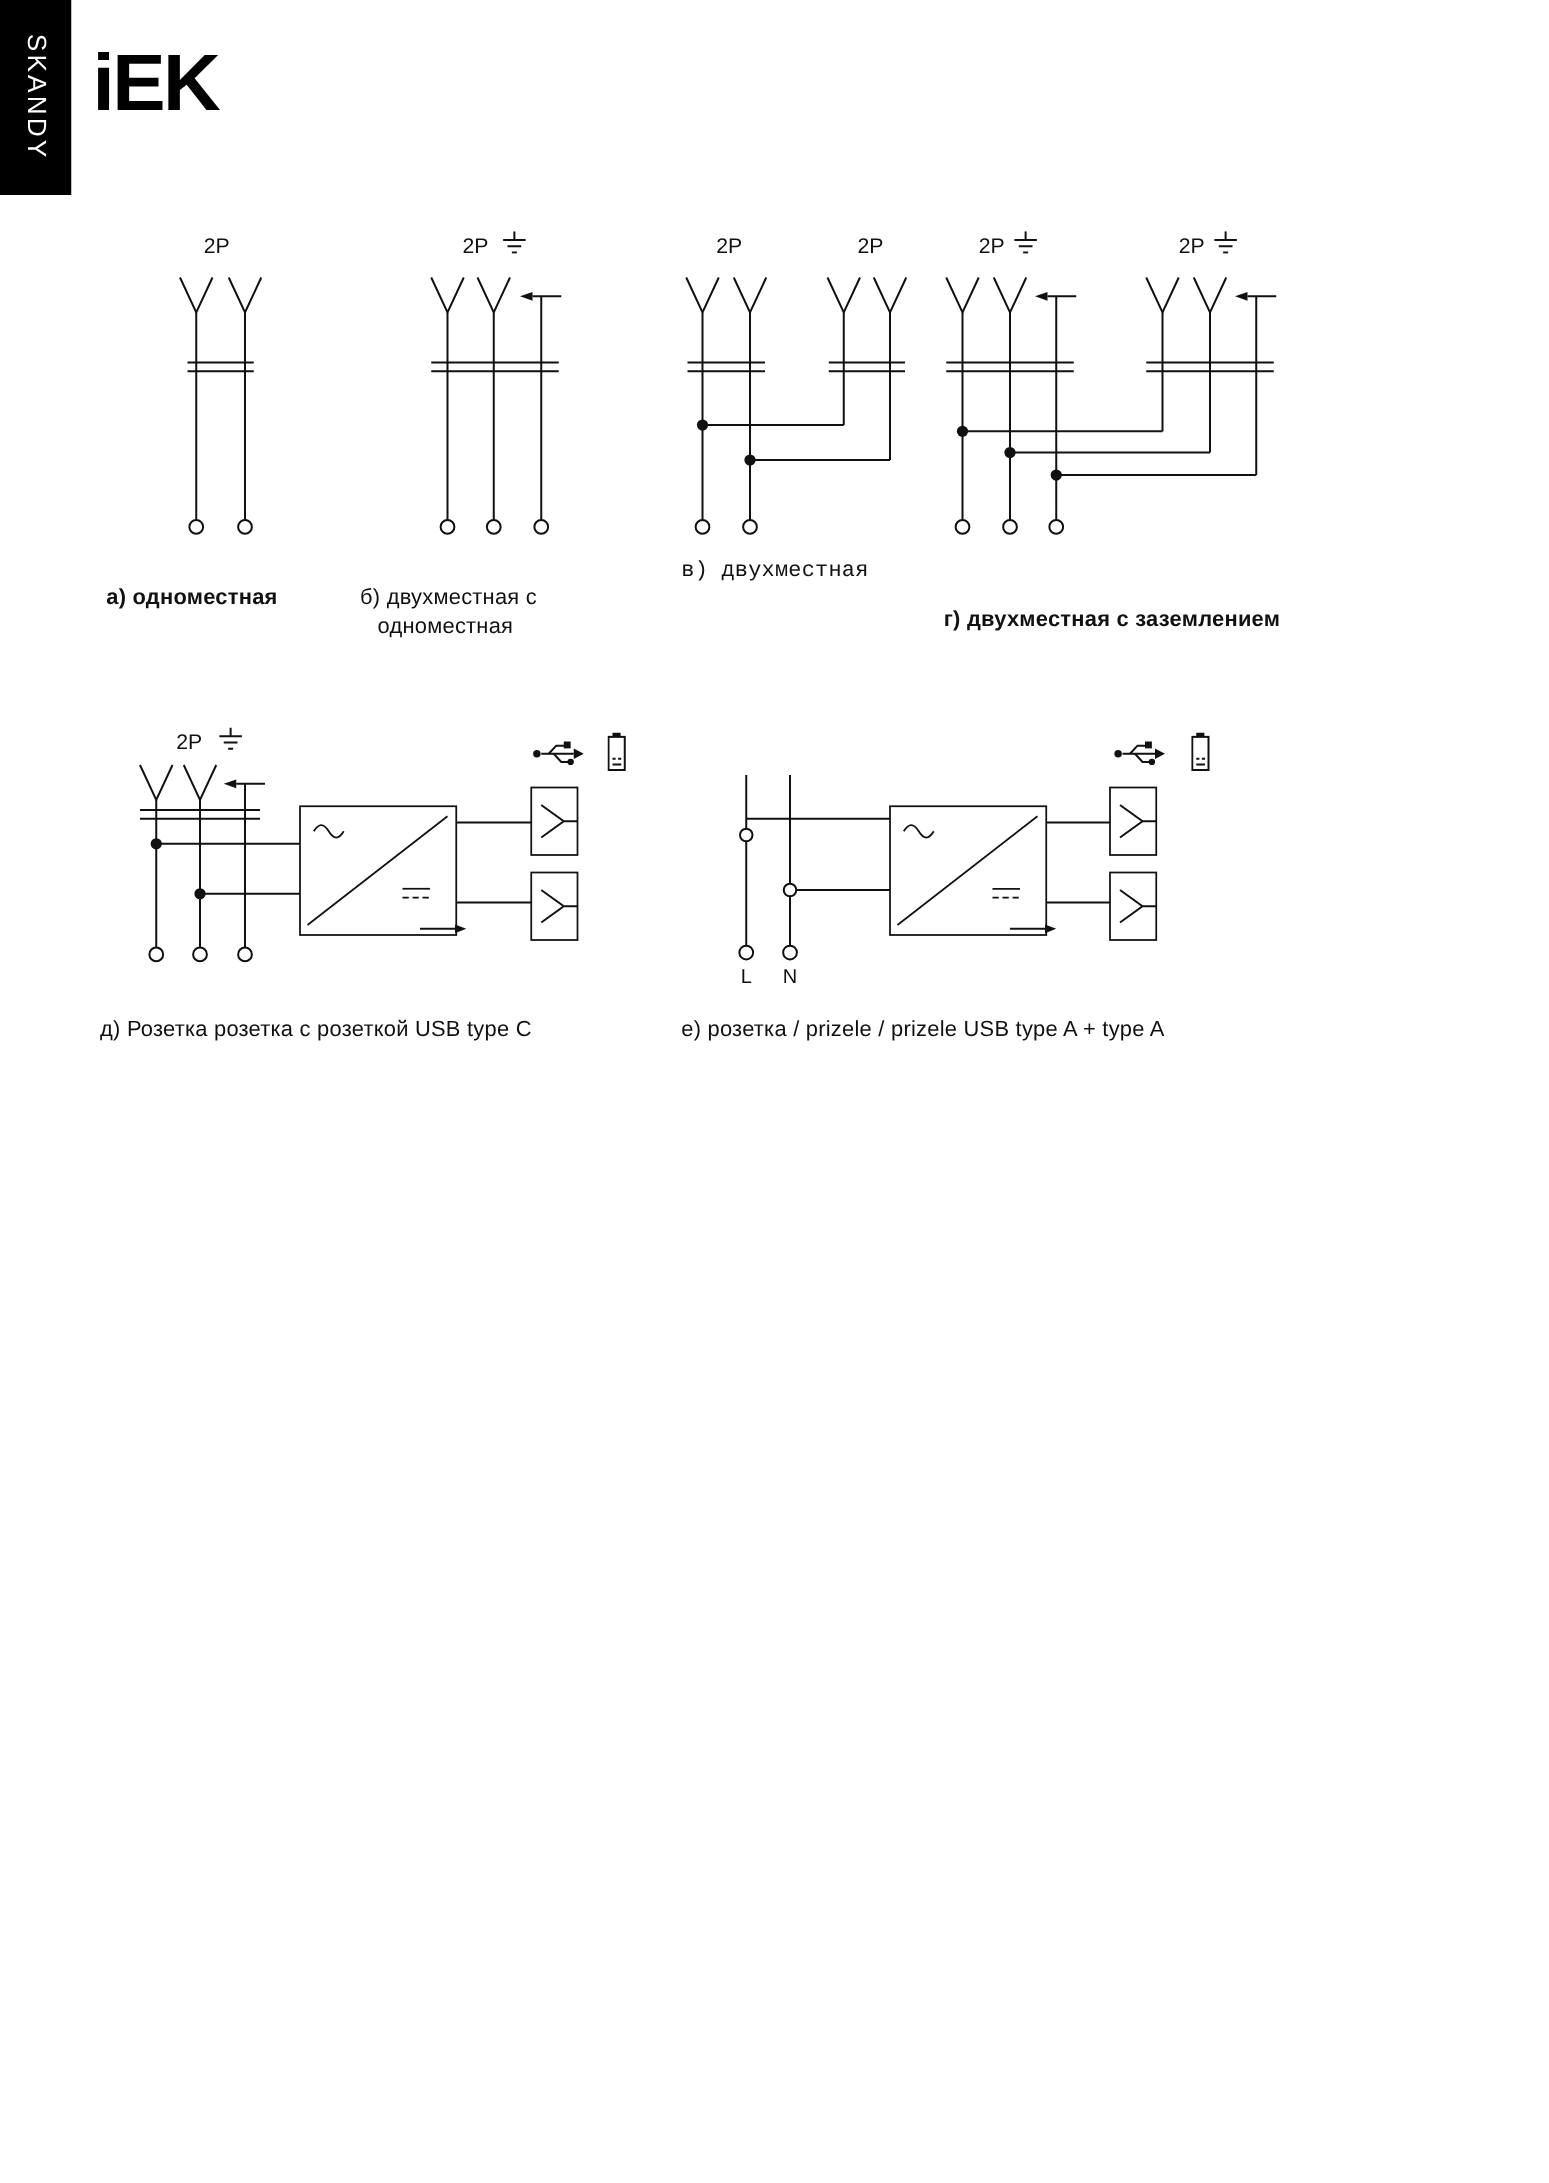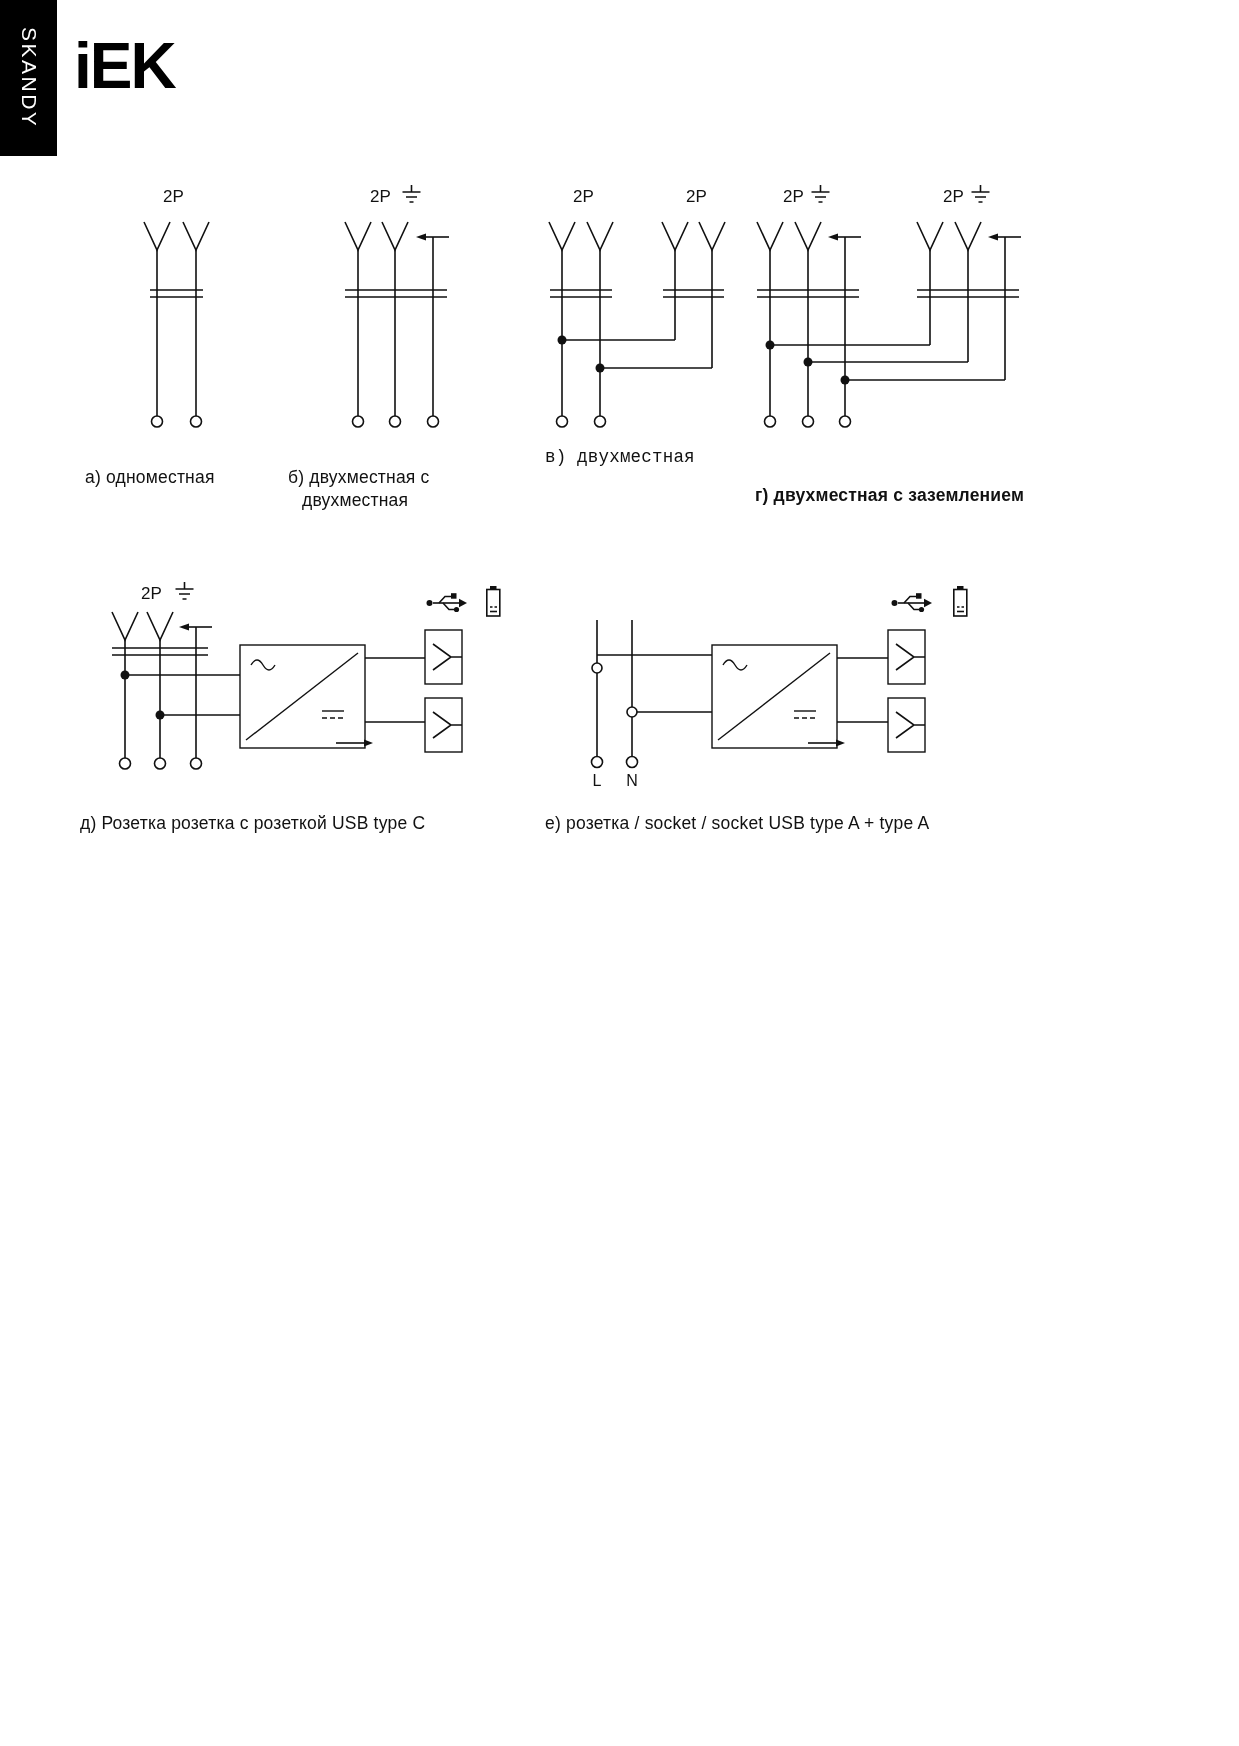--- a/index.html
+++ b/index.html
@@ -88,21 +88,21 @@
     </g>
     <g>
       <path class="wire" d="M25 110 H78 M25 117 H78"></path>
     </g>
     <path class="wire" d="M32 70 V236 M71 70 V236"></path>
     <g>
       <circle class="term" cx="32" cy="241.5" r="5.5"></circle>
       <circle class="term" cx="71" cy="241.5" r="5.5"></circle>
     </g>
   </svg>
-  <div class="caption" style="left:85px;top:466px;">
+  <div class="caption" style="left:85px;top:466px;font-weight:bold;">
     <span>а) одноместная</span>
   </div>
 
   <svg class="diagram" style="left:330px;top:180px;" width="150" height="270" viewBox="0 0 150 270">
     <text x="40" y="22">2P</text>
     <use href="#sym-ground" x="72" y="5" width="19" height="18"></use>
     <g>
       <path class="wire" d="M15 42 L28 70 L41 42"></path>
       <path class="wire" d="M52 42 L65 70 L78 42"></path>
     </g>
@@ -115,21 +115,21 @@
     </g>
     <path class="wire" d="M28 70 V236 M65 70 V236 M103 57 V236"></path>
     <g>
       <circle class="term" cx="28" cy="241.5" r="5.5"></circle>
       <circle class="term" cx="65" cy="241.5" r="5.5"></circle>
       <circle class="term" cx="103" cy="241.5" r="5.5"></circle>
     </g>
   </svg>
   <div class="caption" style="left:288px;top:466px;">
     <span>б) двухместная с</span>
-    <span class="indent">двухместная</span>
+    <span class="indent">одноместная</span>
   </div>
 
   <svg class="diagram" style="left:540px;top:180px;" width="200" height="270" viewBox="0 0 200 270">
     <text x="33" y="22">2P</text>
     <text x="146" y="22">2P</text>
     <g>
       <path class="wire" d="M9 42 L22 70 L35 42"></path>
       <path class="wire" d="M47 42 L60 70 L73 42"></path>
       <path class="wire" d="M10 110 H72 M10 117 H72"></path>
       <path class="wire" d="M22 70 V236 M60 70 V236"></path>
@@ -269,17 +269,17 @@
       <path class="wire" d="M351 69 L369 82 L351 95 M369 82 H380"></path>
     </g>
     <g>
       <rect class="thin" x="343" y="123" width="37" height="54"></rect>
       <path class="wire" d="M351 137 L369 150 L351 163 M369 150 H380"></path>
     </g>
     <use href="#sym-usb" x="346" y="17" width="42" height="22"></use>
     <use href="#sym-battery" x="408" y="11" width="15" height="31"></use>
   </svg>
   <div class="caption" style="left:545px;top:812px;">
-    <span>е) розетка / socket / socket USB type A + type A</span>
+    <span>е) розетка / prizele / prizele USB type A + type A</span>
   </div>
 
 
 </div>
 
 </body></html>

